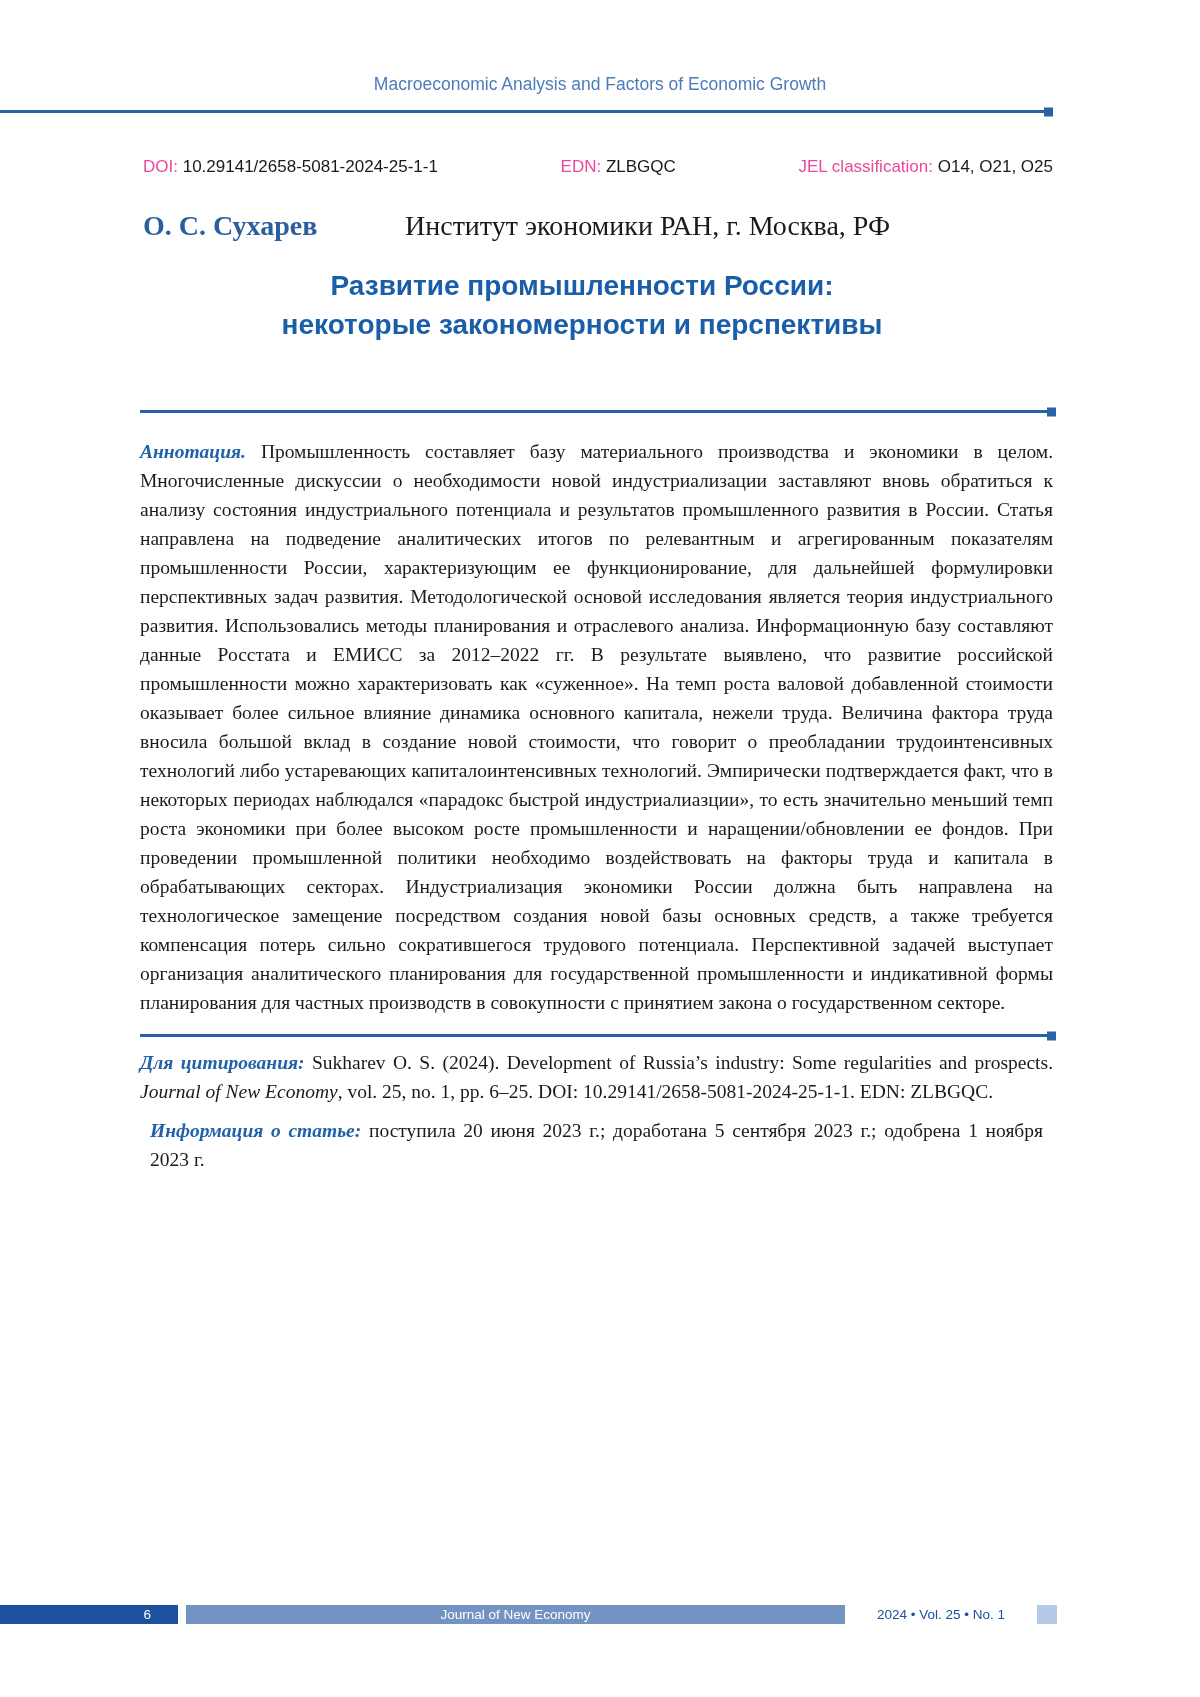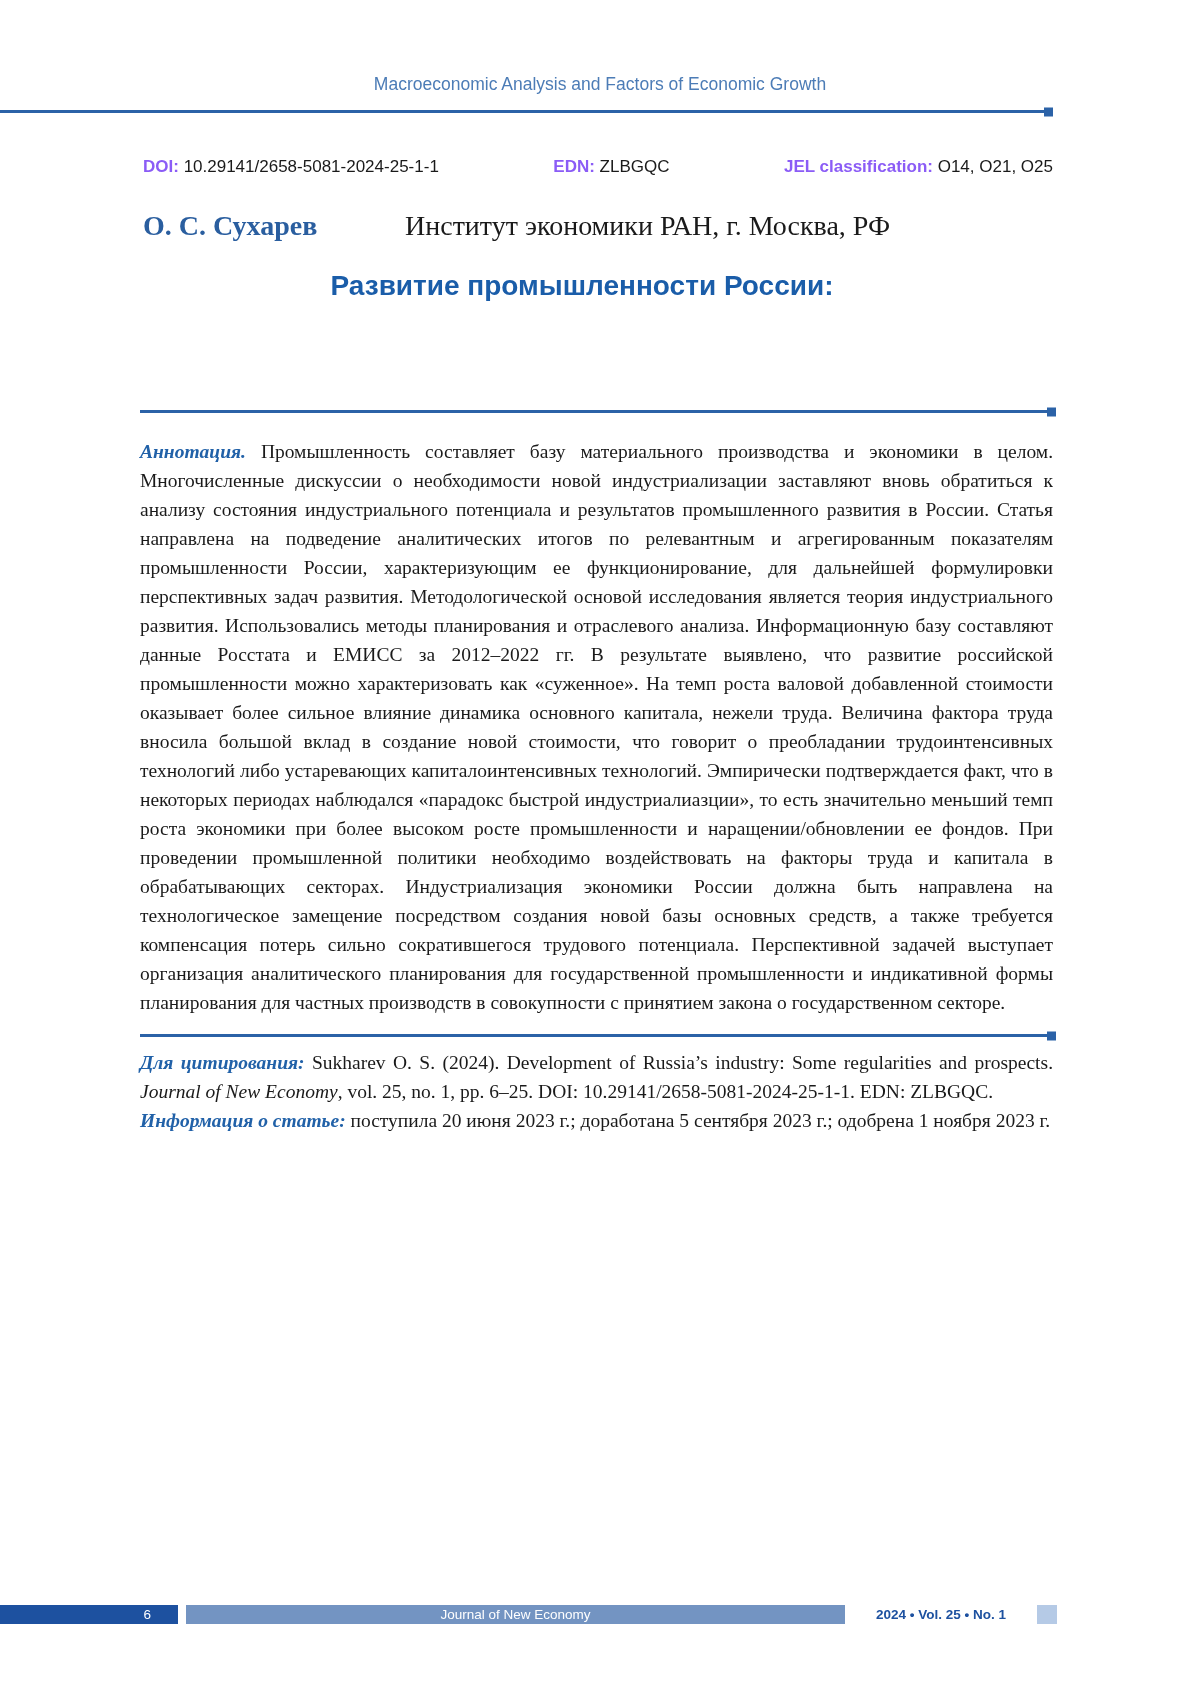--- a/index.html
+++ b/index.html
@@ -29,21 +29,21 @@
     width:9px; height:9px; background:#2b62a7;
   }
 
   
   .meta-row {
     position:absolute; top:157px; left:143px; width:910px;
     display:flex; justify-content:space-between;
     font-family:"Liberation Sans", sans-serif;
     font-size:17px;
   }
-  .meta-label { color:#8b5cf6; font-weight:bold; }
+  .meta-label { color:#ec4899; font-weight:normal; }
 
   
   .author-row {
     position:absolute; top:210px; left:143px; width:910px;
     font-size:28px;
   }
   .author-name { color:#2a5e9f; font-weight:bold; display:inline-block; width:255px; }
 
   
   .article-title {
@@ -61,41 +61,41 @@
     text-align:justify;
   }
   .content-rule { position:relative; height:3px; background:#2b62a7; }
   .abstract { margin:24px 0 0 0; }
   .label-accent { color:#2161a8; font-weight:bold; font-style:italic; }
   .keywords { margin:13px 0 0 0; }
   .kw-text { font-weight:bold; }
   .rule-2 { margin-top:17px; }
   .citation { margin:11px 0 0 0; }
   .citation .journal-name { font-style:italic; }
-  .article-info { margin:0; }
+  .article-info { margin:10px; }
 
   
   .footer {
     position:absolute; top:1605px; left:0; width:1200px; height:19px;
     font-family:"Liberation Sans", sans-serif; font-size:13.5px;
   }
   .footer-page {
     position:absolute; left:0; top:0; width:178px; height:19px;
     background:#1d51a0; color:#ffffff;
     text-align:right; box-sizing:border-box; padding-right:27px;
     line-height:19px;
   }
   .footer-journal {
     position:absolute; left:186px; top:0; width:659px; height:19px;
     background:#7394c2; color:#ffffff;
     text-align:center; line-height:19px;
   }
   .footer-issue {
     position:absolute; left:845px; top:0; width:192px; height:19px;
-    color:#1d51a0; text-align:center; line-height:19px; font-weight:bold;
+    color:#1d51a0; text-align:center; line-height:19px; font-weight:normal;
   }
   .footer-square {
     position:absolute; left:1037px; top:0; width:20px; height:19px;
     background:#b5cae6;
   }
 </style>
 </head>
 <body>
 
 <div>
@@ -121,20 +121,21 @@
     </div>
   </div>
 
   <div class="author-row">
     <span class="author-name">О. С. Сухарев</span>
     <span class="affiliation">Институт экономики РАН, г. Москва, РФ</span>
   </div>
 
   <h1 class="article-title">
     <span>Развитие промышленности России:</span><br>
+    <span>некоторые закономерности и перспективы</span>
   </h1>
 
   <div class="content">
 
     <div class="content-rule">
       <span class="rule-square"></span>
     </div>
 
     <p class="abstract">
       <span class="label-accent">Аннотация.</span>

